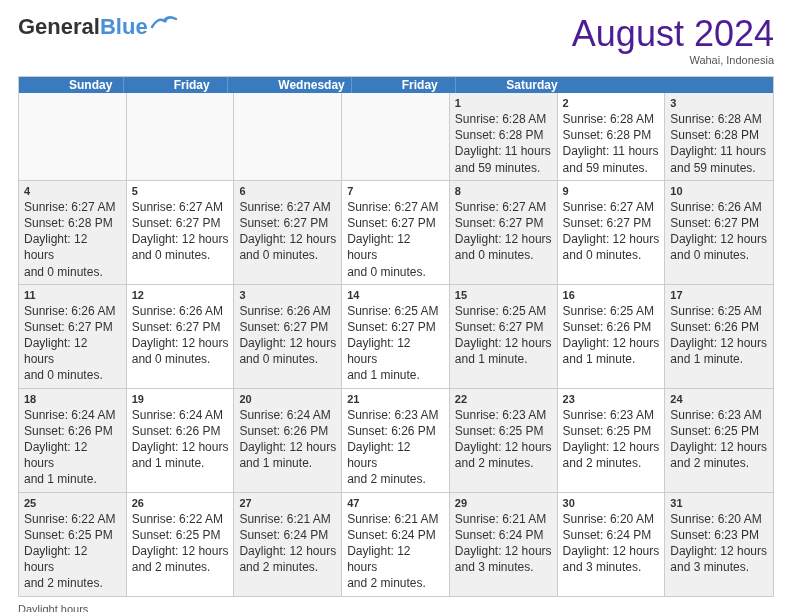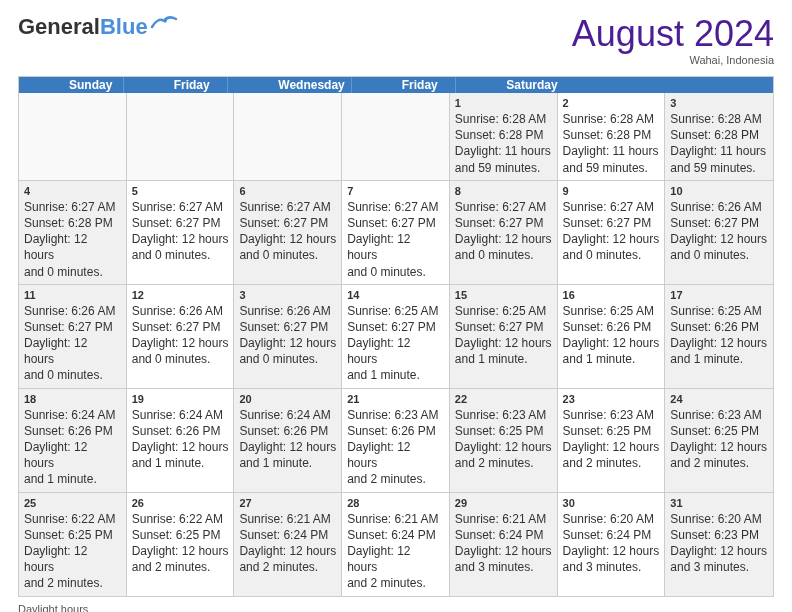--- a/index.html
+++ b/index.html
@@ -250,21 +250,21 @@
           </div>
           <div class="cal-cell">
             <div class="day-num">26</div>
             <div class="cell-text">Sunrise: 6:22 AM<br>Sunset: 6:25 PM<br>Daylight: 12 hours<br>and 2 minutes.</div>
           </div>
           <div class="cal-cell shaded">
             <div class="day-num">27</div>
             <div class="cell-text">Sunrise: 6:21 AM<br>Sunset: 6:24 PM<br>Daylight: 12 hours<br>and 2 minutes.</div>
           </div>
           <div class="cal-cell">
-            <div class="day-num">28</div>
+            <div class="day-num">47</div>
             <div class="cell-text">Sunrise: 6:21 AM<br>Sunset: 6:24 PM<br>Daylight: 12 hours<br>and 2 minutes.</div>
           </div>
           <div class="cal-cell shaded">
             <div class="day-num">29</div>
             <div class="cell-text">Sunrise: 6:21 AM<br>Sunset: 6:24 PM<br>Daylight: 12 hours<br>and 3 minutes.</div>
           </div>
           <div class="cal-cell">
             <div class="day-num">30</div>
             <div class="cell-text">Sunrise: 6:20 AM<br>Sunset: 6:24 PM<br>Daylight: 12 hours<br>and 3 minutes.</div>
           </div>

